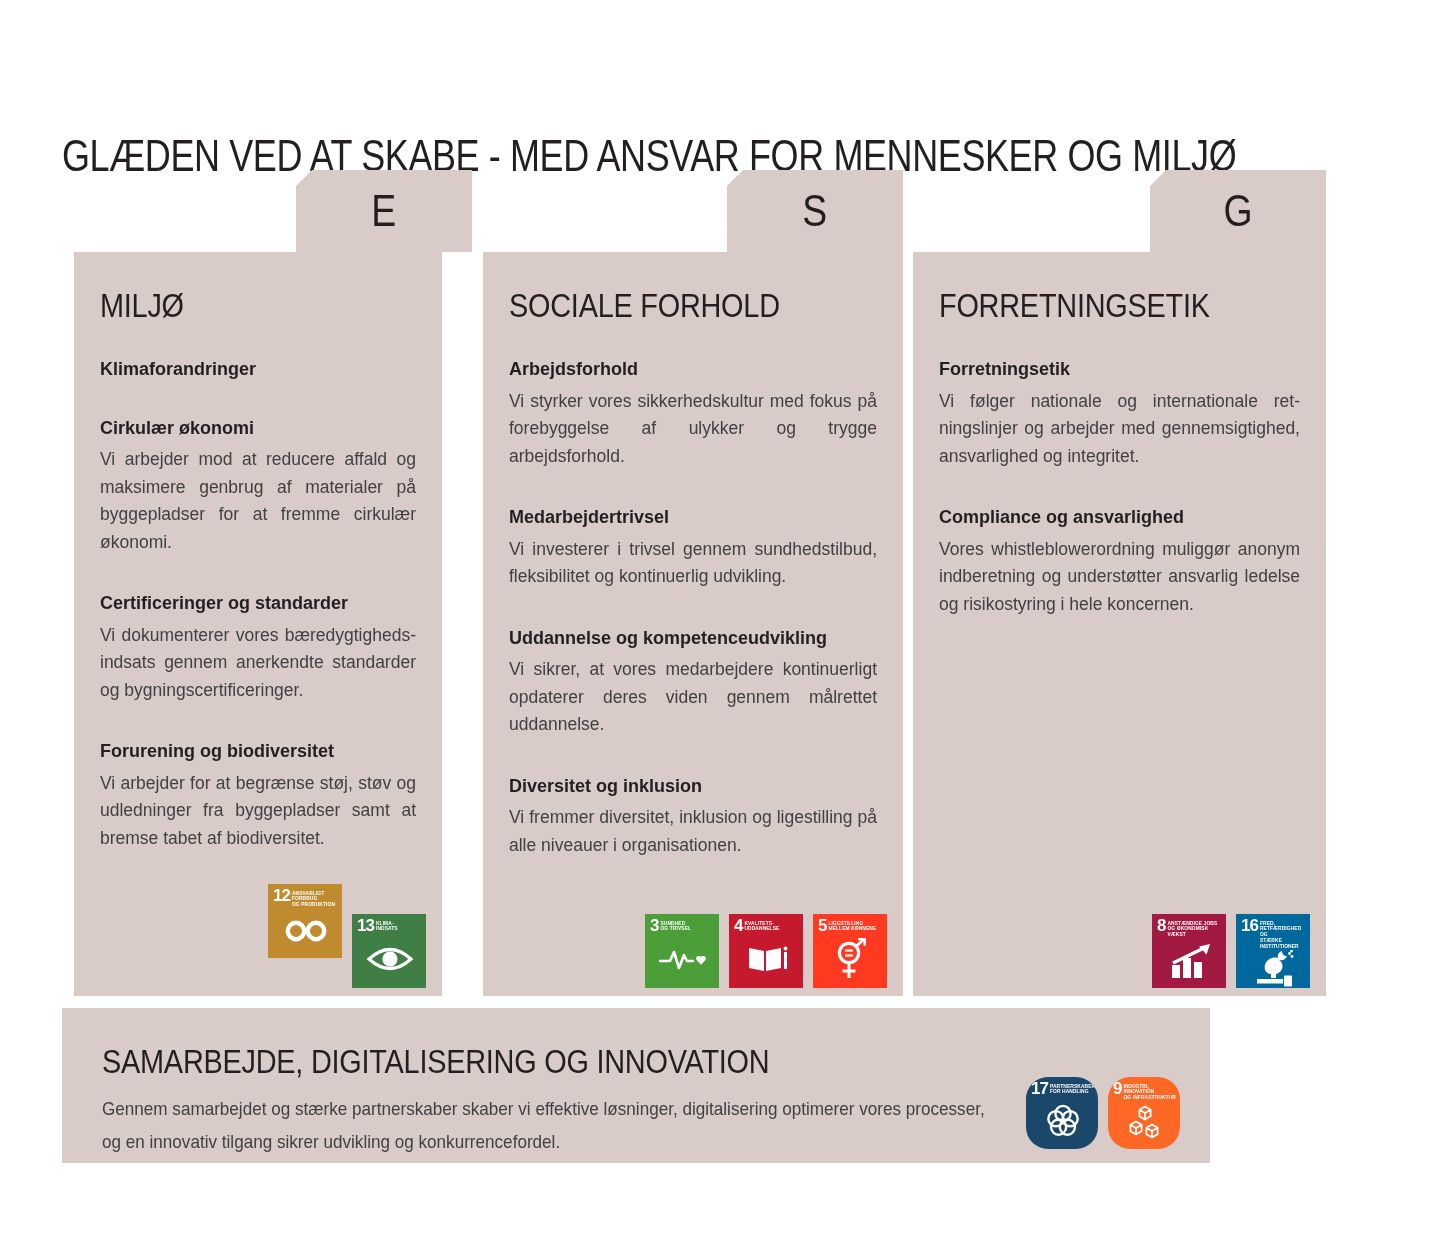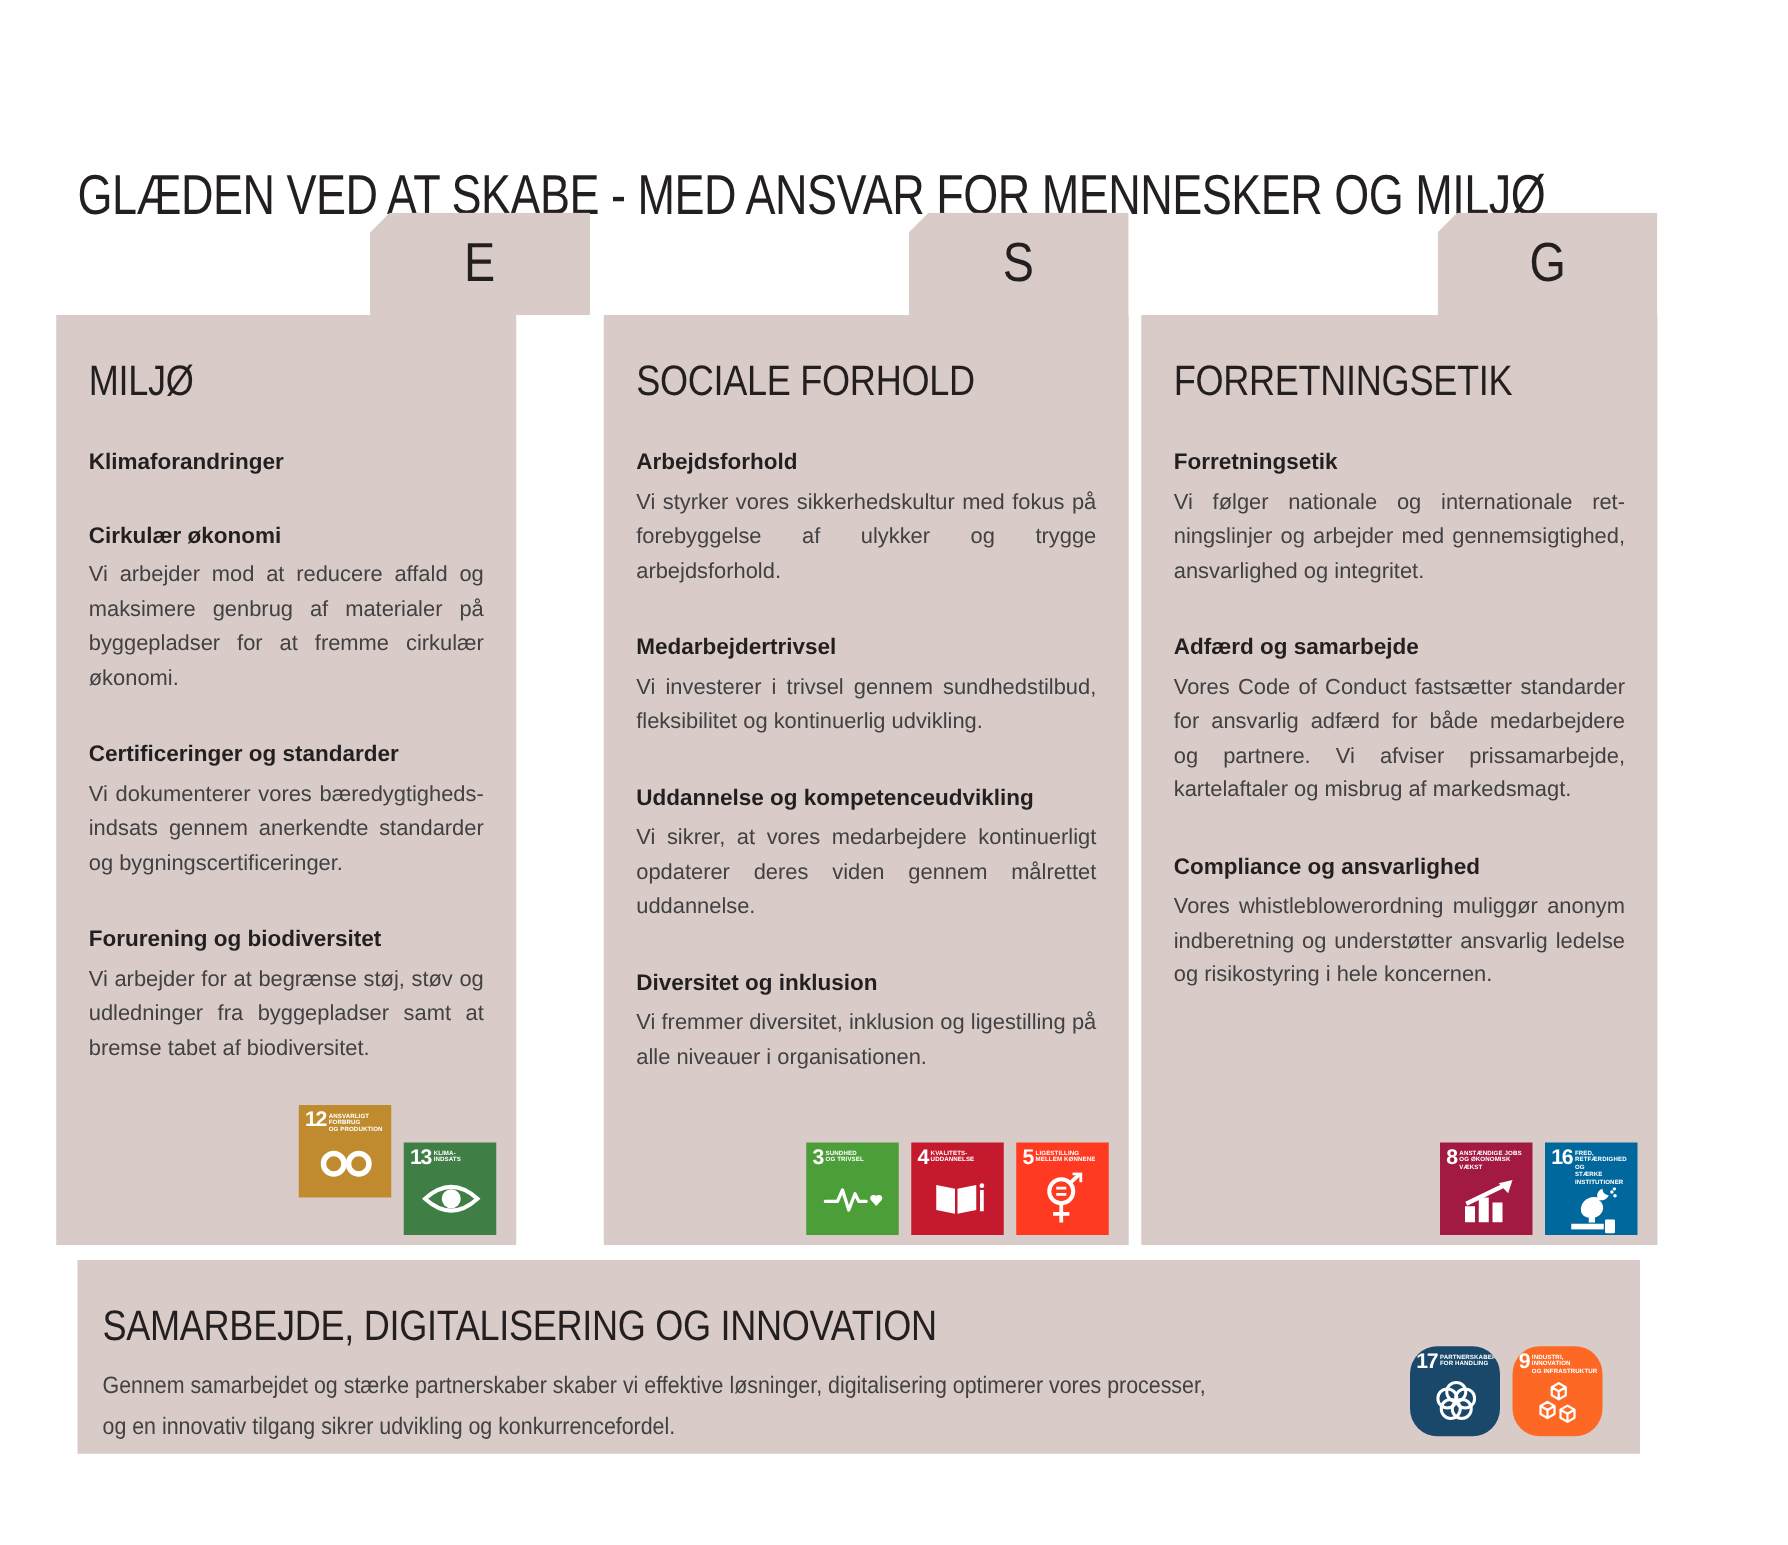--- a/index.html
+++ b/index.html
@@ -12,41 +12,41 @@
   #page{position:relative;width:1430px;height:1236px;background:#fff;overflow:hidden;
         font-family:"Liberation Sans","DejaVu Sans",sans-serif;}
   .page-title{position:absolute;left:62px;top:103px;font-size:45px;line-height:1;
         color:var(--heading);letter-spacing:-0.5px;white-space:nowrap;
         transform:scaleX(.8);transform-origin:left center;font-weight:400;}
   .tab{position:absolute;top:170px;width:176px;height:82px;background:var(--panel);
         clip-path:polygon(16px 0,100% 0,100% 100%,0 100%,0 16px);
         display:flex;align-items:center;justify-content:center;}
   .tab .letter{font-size:44px;color:var(--heading);line-height:1;transform:scaleX(.85);}
   .panel{position:absolute;top:252px;height:744px;background:var(--panel);padding:0 26px;}
-  #col-1{left:45px;width:368px}
+  #col-1{left:74px;width:368px}
   #col-2{left:483px;width:420px}
   #col-3{left:913px;width:413px}
   .panel h2,.footer h2{margin:36px 0 0;font-size:34px;font-weight:400;line-height:1;
         color:var(--heading);letter-spacing:-0.3px;transform:scaleX(.85);
         transform-origin:left center;white-space:nowrap;}
   .sec{margin-top:36px}
   .sec h3{margin:0 0 7px;font-size:18px;line-height:1.25;font-weight:bold;color:var(--heading);}
   .sec p{margin:0;font-size:17.5px;line-height:27.5px;color:var(--body);
         text-align:justify;hyphens:manual;}
   .sdg-row{position:absolute;right:16px;bottom:8px;display:flex;gap:10px;}
   .sdg{width:74px;height:74px;padding:5px 4px 4px 5px;display:flex;flex-direction:column;
         color:#fff;overflow:hidden;flex:none;}
   .sdg-head{display:flex;gap:2px;align-items:flex-start;}
   .sdg-num{font-size:17px;font-weight:bold;line-height:.85;letter-spacing:-1px;}
   .sdg-label{font-size:4.9px;font-weight:bold;line-height:1.2;letter-spacing:.1px;
         white-space:pre-line;padding-top:1.5px;text-transform:uppercase;}
   .sdg-glyph{flex:1;display:flex;align-items:center;justify-content:center;}
   .sdg-glyph svg{display:block}
-  .footer{position:absolute;left:62px;top:1008px;width:1250px;height:155px;
-        background:var(--panel);padding:0 20px;}
+  .footer{position:absolute;left:62px;top:1008px;width:1148px;height:155px;
+        background:var(--panel);padding:0 40px;}
   .footer p{margin:14px 0 0;font-size:19px;line-height:33px;color:var(--body);
         white-space:pre-line;transform:scaleX(.9);transform-origin:left center;}
   .footer .sdg-row{right:30px;bottom:auto;top:69px;}
   .footer .sdg{width:72px;height:72px;border-radius:22px;}
 </style>
 </head>
 <body>
 
 <div id="page">
 
@@ -178,24 +178,20 @@
     </div>
   </div>
 
   <div class="panel" id="col-3">
     <h2>FORRETNINGSETIK</h2>
     <div class="sec">
       <h3>Forretningsetik</h3>
       <p>Vi følger nationale og internationale ret­ningslinjer og arbejder med gennemsigtig­hed, ansvarlighed og integritet.</p>
     </div>
     <div class="sec">
-      <h3>Adfærd og samarbejde</h3>
-      <p>Vores Code of Conduct fastsætter standar­der for ansvarlig adfærd for både medarbej­dere og partnere. Vi afviser prissamarbejde, kartelaftaler og misbrug af markedsmagt.</p>
-    </div>
-    <div class="sec">
       <h3>Compliance og ansvarlighed</h3>
       <p>Vores whistleblowerordning muliggør ano­nym indberetning og understøtter ansvarlig ledelse og risikostyring i hele koncernen.</p>
     </div>
     <div class="sdg-row">
       <div class="sdg" style="background: rgb(162, 25, 66);">
         <div class="sdg-head">
           <span class="sdg-num">8</span>
           <span class="sdg-label">ANSTÆNDIGE JOBS
 OG ØKONOMISK
 VÆKST</span>

